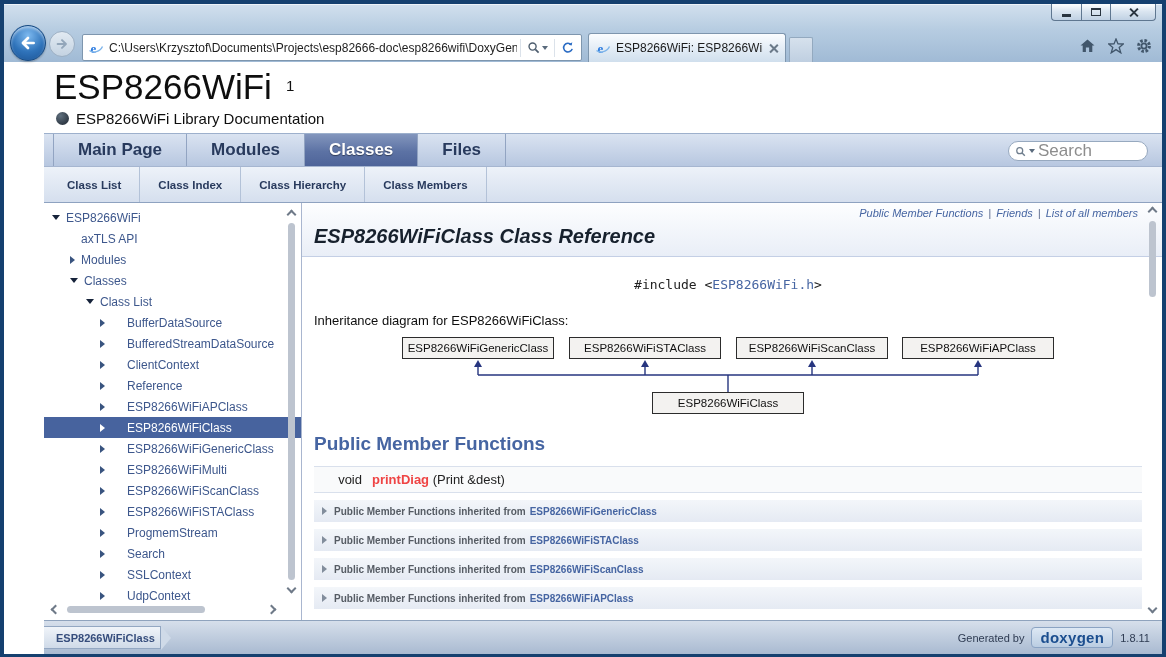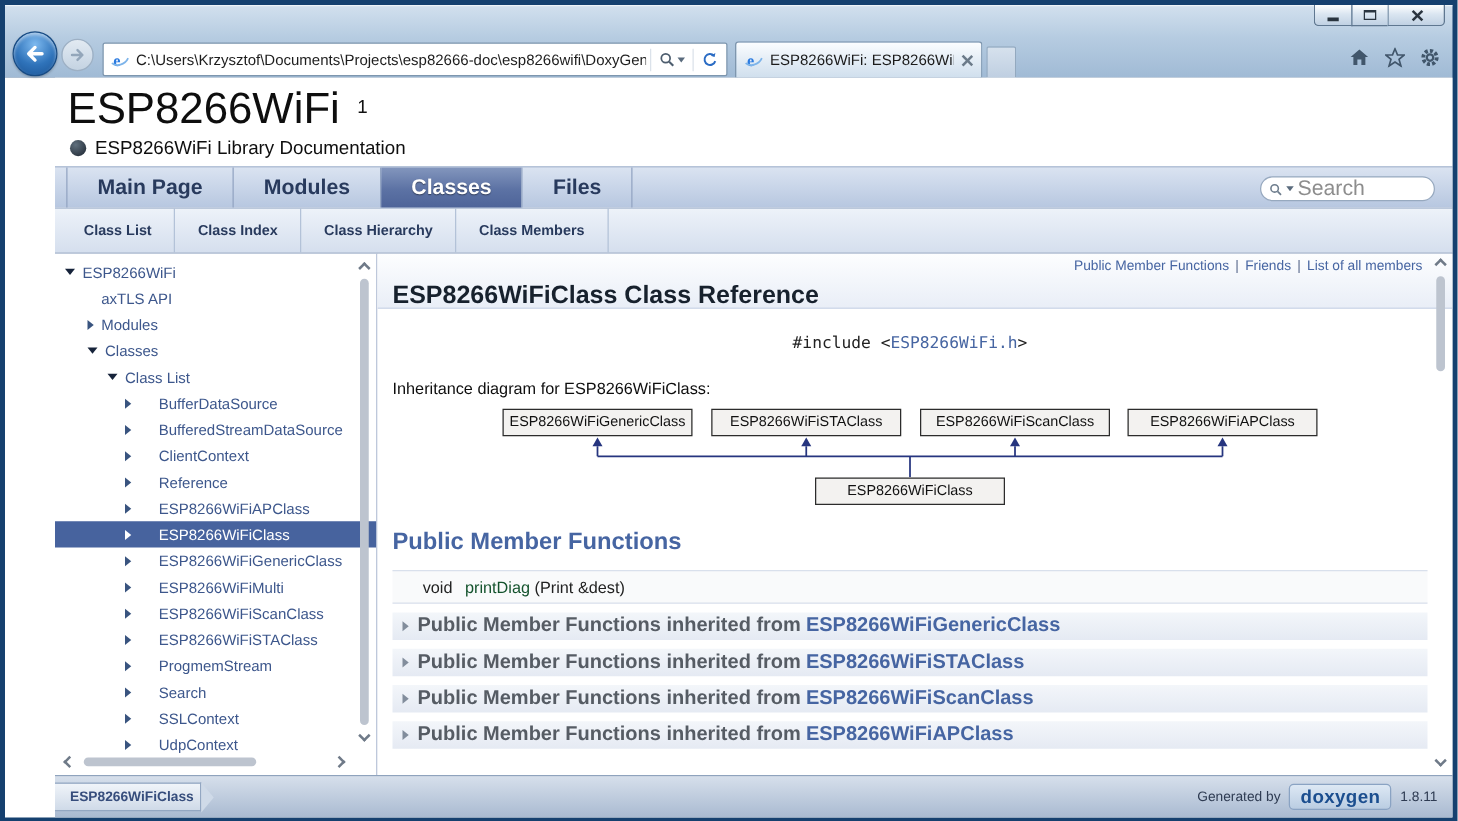--- a/index.html
+++ b/index.html
@@ -110,21 +110,21 @@
     display:flex; align-items:center; cursor:pointer; }
   .sb-h .hthumb { height:7px; width:138px; background:#bdc4cf; border-radius:4px; margin-left:8px; }
   .sb-h .chev.right { margin-left:auto; }
   .content-sb { position:absolute; top:5px; right:3px; bottom:8px; width:13px;
     display:flex; flex-direction:column; align-items:center; cursor:pointer; }
   .content-sb .vthumb2 { width:7px; height:76px; background:#bdc4cf; border-radius:4px; margin-top:6px; }
   .content-sb .spacer { flex:1; }
 
   
   .doccontent { flex:1; min-width:0; position:relative; background:#fff; overflow:hidden; }
-  .dheader { background:linear-gradient(180deg,#fdfeff,#e9eef7); border-bottom:1px solid #C4CFE5; height:44px; }
+  .dheader { background:linear-gradient(180deg,#fdfeff,#e9eef7); border-bottom:1px solid #C4CFE5; height:54px;font-style:italic; }
   .summary { text-align:right; font-size:11px; padding:4px 24px 0 0; color:#5b6a8d; }
   .summary a { color:#4665A2; cursor:pointer; }
   .sum-sep { margin:0 5px; color:#5b6a8d; }
   .dtitle { font-size:20px; font-weight:bold; color:#17212d; padding:6px 0 0 12px; }
 
   .dcontents { padding:16px 20px 0 12px; position:relative; height:calc(100% - 54px); overflow:hidden; }
   .includes { font-family:"DejaVu Sans Mono","Liberation Mono",monospace; font-size:13px; color:#222; margin-top:4px;text-align:center; }
   .includes a { color:#4665A2; cursor:pointer; }
   .dyncaption { font-size:13px; color:#0e0e0e; margin-top:21px; }
 
@@ -136,24 +136,24 @@
   .dg-box.childbox { left:250px; top:55px; width:152px; }
   .dg-svg { position:absolute; left:0; top:22px; width:652px; height:33px; }
 
   .groupheader { font-size:19px; font-weight:bold; color:#4665A2; margin-top:19px; }
 
   .memdecls { margin-top:11px; }
   .mrow { display:flex; background:#F9FAFB; border-top:1px solid #d9e0ec; border-bottom:1px solid #d9e0ec;
     padding:5px 0; font-size:13px; align-items:baseline; }
   .mleft { width:48px; text-align:right; color:#222; flex:0 0 48px; }
   .mright { padding-left:10px; color:#222; }
-  .mname { color:#14532d; font-weight:normal; cursor:pointer; }
+  .mname { color:#ef4444; font-weight:bold; cursor:pointer; }
 
   .inherit-bar { margin-top:7px; height:22px; background:linear-gradient(180deg,#f3f6fa,#e5eaf3);
-    display:flex; align-items:center; padding:0 8px; font-size:16px; font-weight:bold; color:#565c64; cursor:pointer; }
+    display:flex; align-items:center; padding:0 8px; font-size:10px; font-weight:bold; color:#565c64; cursor:pointer; }
   .inherit-bar:first-of-type { margin-top:13px; }
   .inherit-bar .arr.right { border-left-color:#828d9c; margin-right:7px; }
   .ih-link { color:#4665A2; margin-left:4px; cursor:pointer; }
 
   
   .dx-footer { height:34px; flex:0 0 34px; background:linear-gradient(180deg,#d6dfeb,#a9bad1);
     border-top:1px solid #8fa3bd; display:flex; align-items:center; justify-content:space-between; padding-right:12px; }
   .navpath { display:flex; align-items:center; height:100%; }
   .crumb { background:linear-gradient(180deg,#f0f4f9,#cfdae8); height:23px; display:flex; align-items:center;
     padding:0 5px 0 12px; font-size:11px; font-weight:bold; color:#364D7C;

